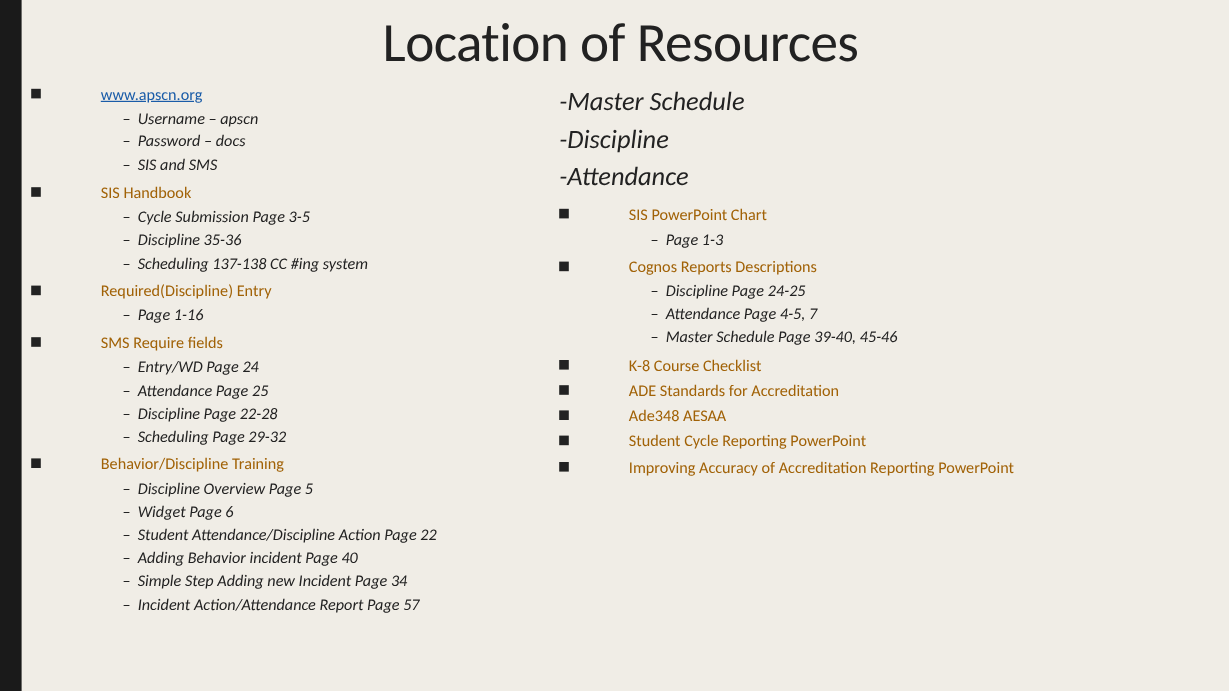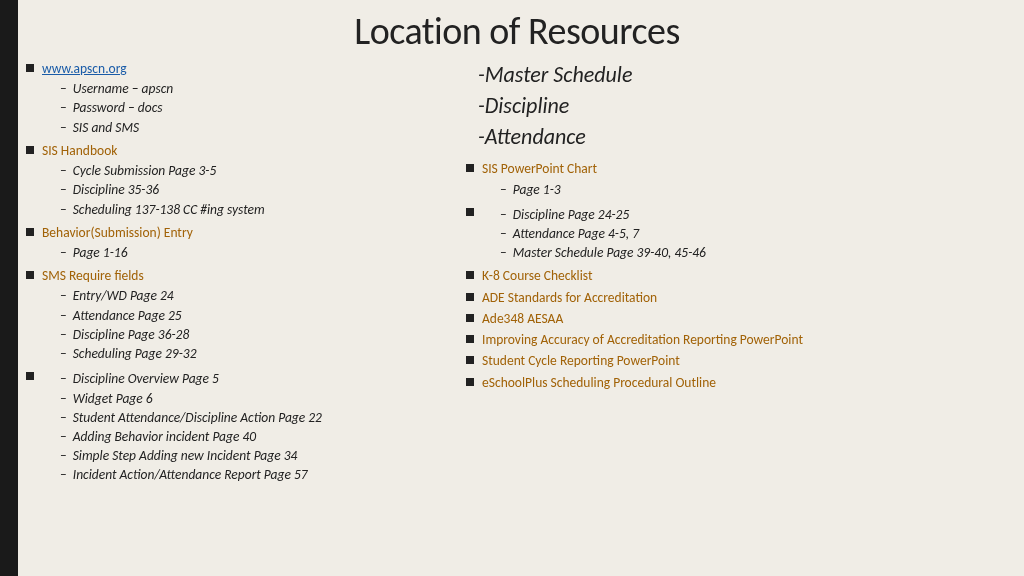--- a/index.html
+++ b/index.html
@@ -43,21 +43,21 @@
       color: #222;
     }
 
     .title-row {
       width: 100%;
       text-align: center;
       padding-bottom: 6px;
     }
 
     .full-width-title {
-      font-size: 38px;
+      font-size: 46px;
       font-weight: 400;
       color: #222;
       letter-spacing: -0.5px;
     }
 
     
     .two-col {
       display: flex;
       width: 100%;
       flex: 1;
@@ -68,20 +68,21 @@
       list-style: none;
       padding: 0;
       margin: 0;
     }
 
     ul.main-list > li {
       display: flex;
       align-items: flex-start;
       margin-bottom: 3px;
       line-height: 1.35;
+      gap: 42px;
     }
 
     ul.main-list > li .bullet-sq {
       width: 8px;
       height: 8px;
       background: #222;
       flex-shrink: 0;
       margin-top: 4px;
       margin-right: 8px;
     }
@@ -118,21 +119,20 @@
       font-size: 13.5px;
     }
 
     
     .right-headings {
       font-size: 22px;
       font-style: italic;
       color: #222;
       line-height: 1.4;
       margin-bottom: 8px;
-      margin-left: 12px;
     }
 
     .right-headings .heading-line {
       display: block;
     }
 
     .full-layout {
       display: flex;
       flex-direction: column;
       width: 100%;
@@ -195,21 +195,21 @@
                     <span class="dash">–</span>
                     <span>Scheduling 137-138 CC #ing system</span>
                   </li>
               </ul>
             </div>
           </li>
 
           <li>
             <span class="bullet-sq"></span>
             <div>
-              <span class="item-text">Behavior(Submission) Entry</span>
+              <span class="item-text">Required(Discipline) Entry</span>
               <ul class="sub-list">
                 <li>
                     <span class="dash">–</span>
                     <span>Page 1-16</span>
                   </li>
               </ul>
             </div>
           </li>
 
           <li>
@@ -220,33 +220,34 @@
                 <li>
                     <span class="dash">–</span>
                     <span>Entry/WD Page 24</span>
                   </li>
                 <li>
                     <span class="dash">–</span>
                     <span>Attendance Page 25</span>
                   </li>
                 <li>
                     <span class="dash">–</span>
-                    <span>Discipline Page 36-28</span>
+                    <span>Discipline Page 22-28</span>
                   </li>
                 <li>
                     <span class="dash">–</span>
                     <span>Scheduling Page 29-32</span>
                   </li>
               </ul>
             </div>
           </li>
 
           <li>
             <span class="bullet-sq"></span>
             <div>
+              <span class="item-text">Behavior/Discipline Training</span>
               <ul class="sub-list">
                 <li>
                     <span class="dash">–</span>
                     <span>Discipline Overview Page 5</span>
                   </li>
                 <li>
                     <span class="dash">–</span>
                     <span>Widget Page 6</span>
                   </li>
                 <li>
@@ -291,20 +292,21 @@
                     <span class="dash">–</span>
                     <span>Page 1-3</span>
                   </li>
               </ul>
             </div>
           </li>
 
           <li>
             <span class="bullet-sq"></span>
             <div>
+              <span class="item-text">Cognos Reports Descriptions</span>
               <ul class="sub-list">
                 <li>
                     <span class="dash">–</span>
                     <span>Discipline Page 24-25</span>
                   </li>
                 <li>
                     <span class="dash">–</span>
                     <span>Attendance Page 4-5, 7</span>
                   </li>
                 <li>
@@ -326,32 +328,28 @@
             <span class="item-text">ADE Standards for  Accreditation</span>
           </li>
 
           <li>
             <span class="bullet-sq"></span>
             <span class="item-text">Ade348 AESAA</span>
           </li>
 
           <li>
             <span class="bullet-sq"></span>
+            <span class="item-text">Student Cycle Reporting PowerPoint</span>
+          </li>
+
+          <li>
+            <span class="bullet-sq"></span>
             <span class="item-text">Improving Accuracy of Accreditation Reporting PowerPoint</span>
           </li>
 
-          <li>
-            <span class="bullet-sq"></span>
-            <span class="item-text">Student Cycle Reporting PowerPoint</span>
-          </li>
-
-
-          <li>
-            <span class="bullet-sq"></span>
-            <span class="item-text">eSchoolPlus Scheduling Procedural Outline</span>
-          </li>
+
 
         </ul>
       </div>
 
     </div>
   </div>
 </div>
 
 </body></html>

